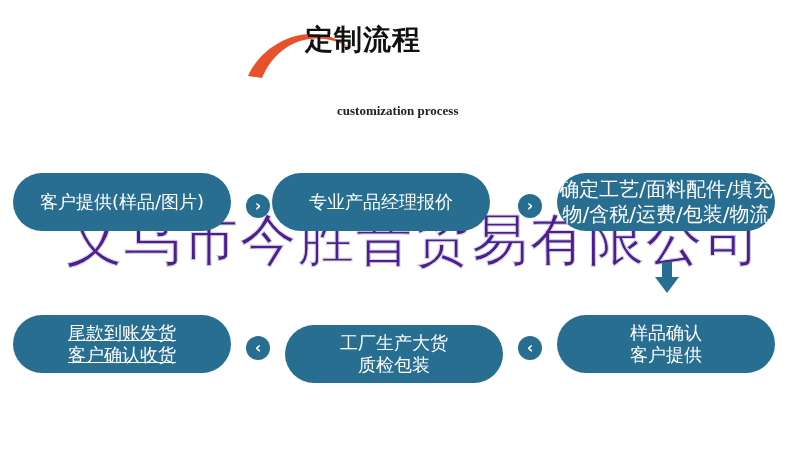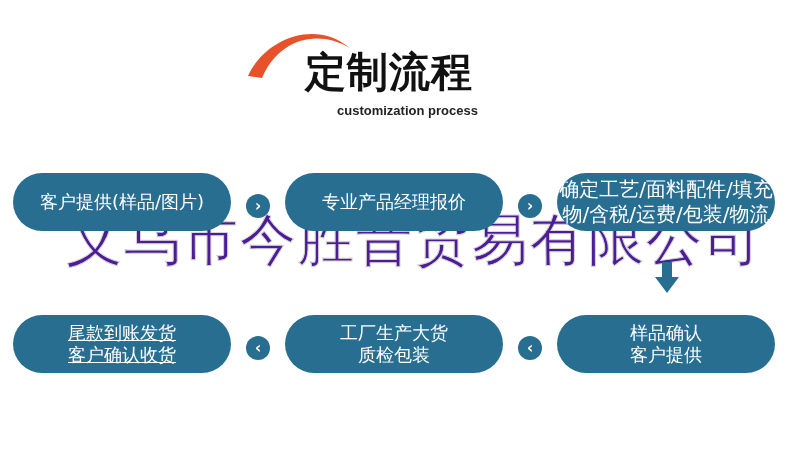--- a/index.html
+++ b/index.html
@@ -1,19 +1,19 @@
 <!DOCTYPE html>
 <html><head>
 <meta charset="utf-8">
 <style>
   html,body{margin:0;padding:0;background:#fff;}
   body{width:790px;height:472px;position:relative;overflow:hidden;font-family:"DejaVu Sans","Liberation Sans",sans-serif;}
   .swoosh{position:absolute;left:244px;top:18px;}
-  .title{position:absolute;left:305px;top:52px;font-size:41px;font-weight:bold;color:#111;letter-spacing:1px;line-height:1;}
-  .subtitle{position:absolute;left:337px;top:103px;font-size:13px;font-weight:bold;color:#222;font-family:Liberation Sans, sans-serif;}
+  .title{position:absolute;left:305px;top:26px;font-size:28px;font-weight:bold;color:#111;letter-spacing:1px;line-height:1;}
+  .subtitle{position:absolute;left:337px;top:103px;font-size:13px;font-weight:bold;color:#222;font-family:Liberation Serif, serif;}
   .watermark{position:absolute;left:66px;top:212px;font-size:56px;color:#4c1d95;-webkit-text-stroke:1px #d6d6d6;letter-spacing:2px;line-height:1;white-space:nowrap;z-index:0;}
   .pill{position:absolute;height:58px;width:218px;border-radius:33px;background:#276e91;color:#fff;display:flex;align-items:center;justify-content:center;text-align:center;z-index:1;line-height:1.25;}
   .pill .txt{white-space:pre-line;}
   .pill.s1 .txt{font-size:18px;}
   .pill.s2 .txt{font-size:20px;}
   .circle{position:absolute;width:24px;height:24px;border-radius:50%;background:#276e91;color:#fff;display:flex;align-items:center;justify-content:center;font-size:15px;font-weight:bold;z-index:1;}
   .down{position:absolute;left:654px;top:262px;z-index:1;}
 </style>
 </head>
 <body>
@@ -27,21 +27,21 @@
 
 <div class="watermark">义乌市今胜昔贸易有限公司</div>
 
 <div class="pill s1" style="left:13px;top:173px;">
   <span class="txt">客户提供(样品/图片)</span>
 </div>
 <div class="circle" style="left:246px;top:194px;">
     <span>›</span>
   </div>
 
-<div class="pill s1" style="left:285px;top:173px;">
+<div class="pill s1" style="left:272px;top:173px;">
   <span class="txt">专业产品经理报价</span>
 </div>
 <div class="circle" style="left:518px;top:194px;">
     <span>›</span>
   </div>
 
 <div class="pill s2" style="left:557px;top:173px;">
   <span class="txt">确定工艺/面料配件/填充
 物/含税/运费/包装/物流</span>
 </div>
@@ -52,21 +52,21 @@
 </svg>
 
 <div class="pill s1" style="left:13px;top:315px;text-decoration:underline;">
   <span class="txt">尾款到账发货
 客户确认收货</span>
 </div>
 <div class="circle" style="left:246px;top:336px;">
     <span>‹</span>
   </div>
 
-<div class="pill s1" style="left:285px;top:315px;">
+<div class="pill s1" style="left:285px;top:325px;">
   <span class="txt">工厂生产大货
 质检包装</span>
 </div>
 <div class="circle" style="left:518px;top:336px;">
     <span>‹</span>
   </div>
 
 <div class="pill s1" style="left:557px;top:315px;">
   <span class="txt">样品确认
 客户提供</span>

